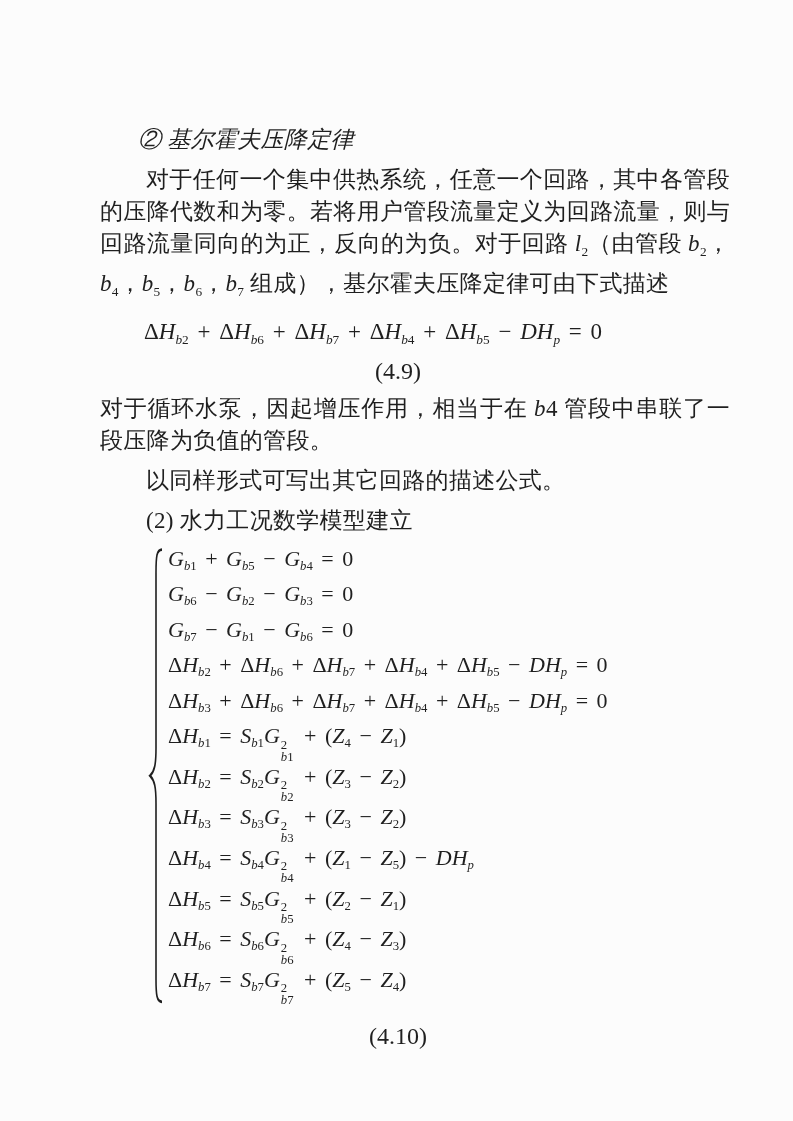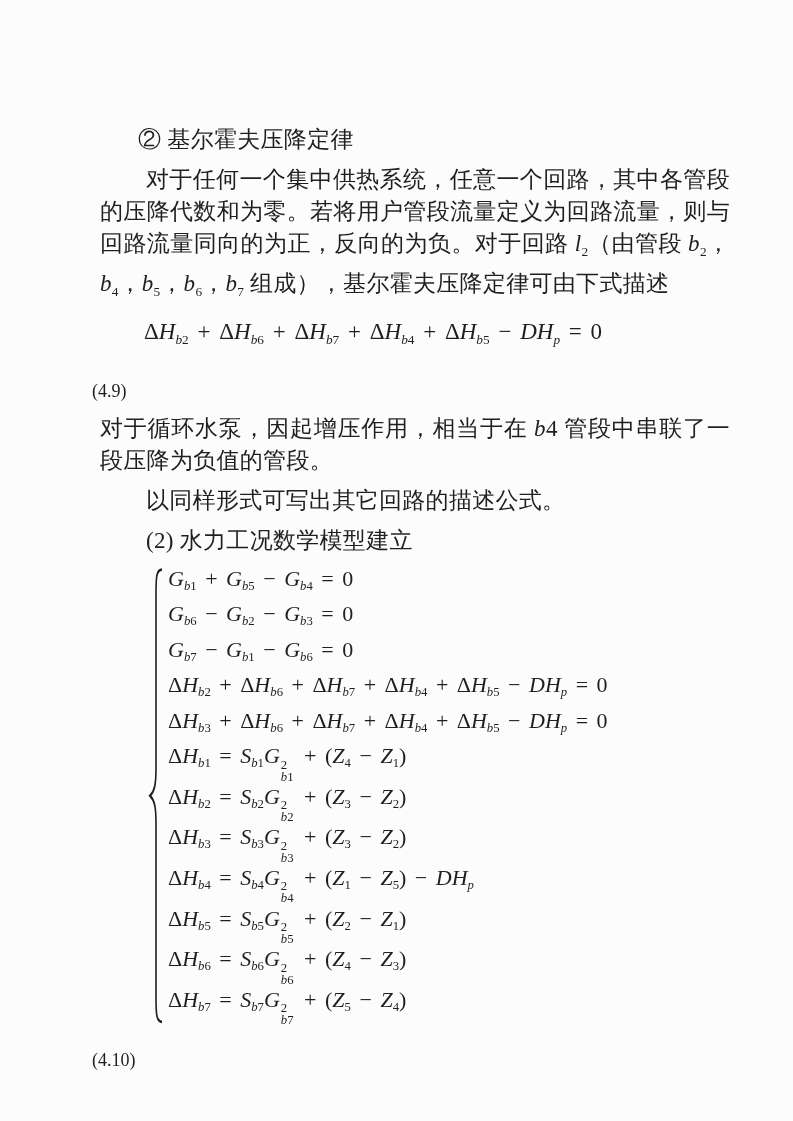--- a/index.html
+++ b/index.html
@@ -17,39 +17,38 @@
     width: 646px;
   }
   .txt {
     font-size: 23px;
     line-height: 32px;
     text-align: justify;
     letter-spacing: 0.3px;
     margin: 8px;
   }
   .indent { text-indent: 2em; }
-  .heading { margin: 0 0 1px 0; }
+  .heading { margin: 0 0 1px 0; font-style: italic; }
   .eq-display {
     margin: 3px 0 0 52px;
     font-size: 23px;
     line-height: 34px;
     white-space: nowrap;
     word-spacing: 3px;
   }
   .eq-number {
-    text-align: left;
+    text-align: center;
     padding-right: 34px;
-    font-size: 18px;
+    font-size: 24px;
     line-height: 28px;
-    margin-top: 20px;
   }
   .system {
     display: flex;
     align-items: stretch;
-    margin: 3px 0 8px 56px;
+    margin: 3px 0 16px 56px;
   }
   .brace {
     width: 16px;
     flex: 0 0 16px;
     margin-right: 4px;
   }
   .brace svg { display: block; width: 16px; height: 100%; }
   .eq-lines { flex: 1 1 auto; }
   .eq-line {
     font-size: 22px;

